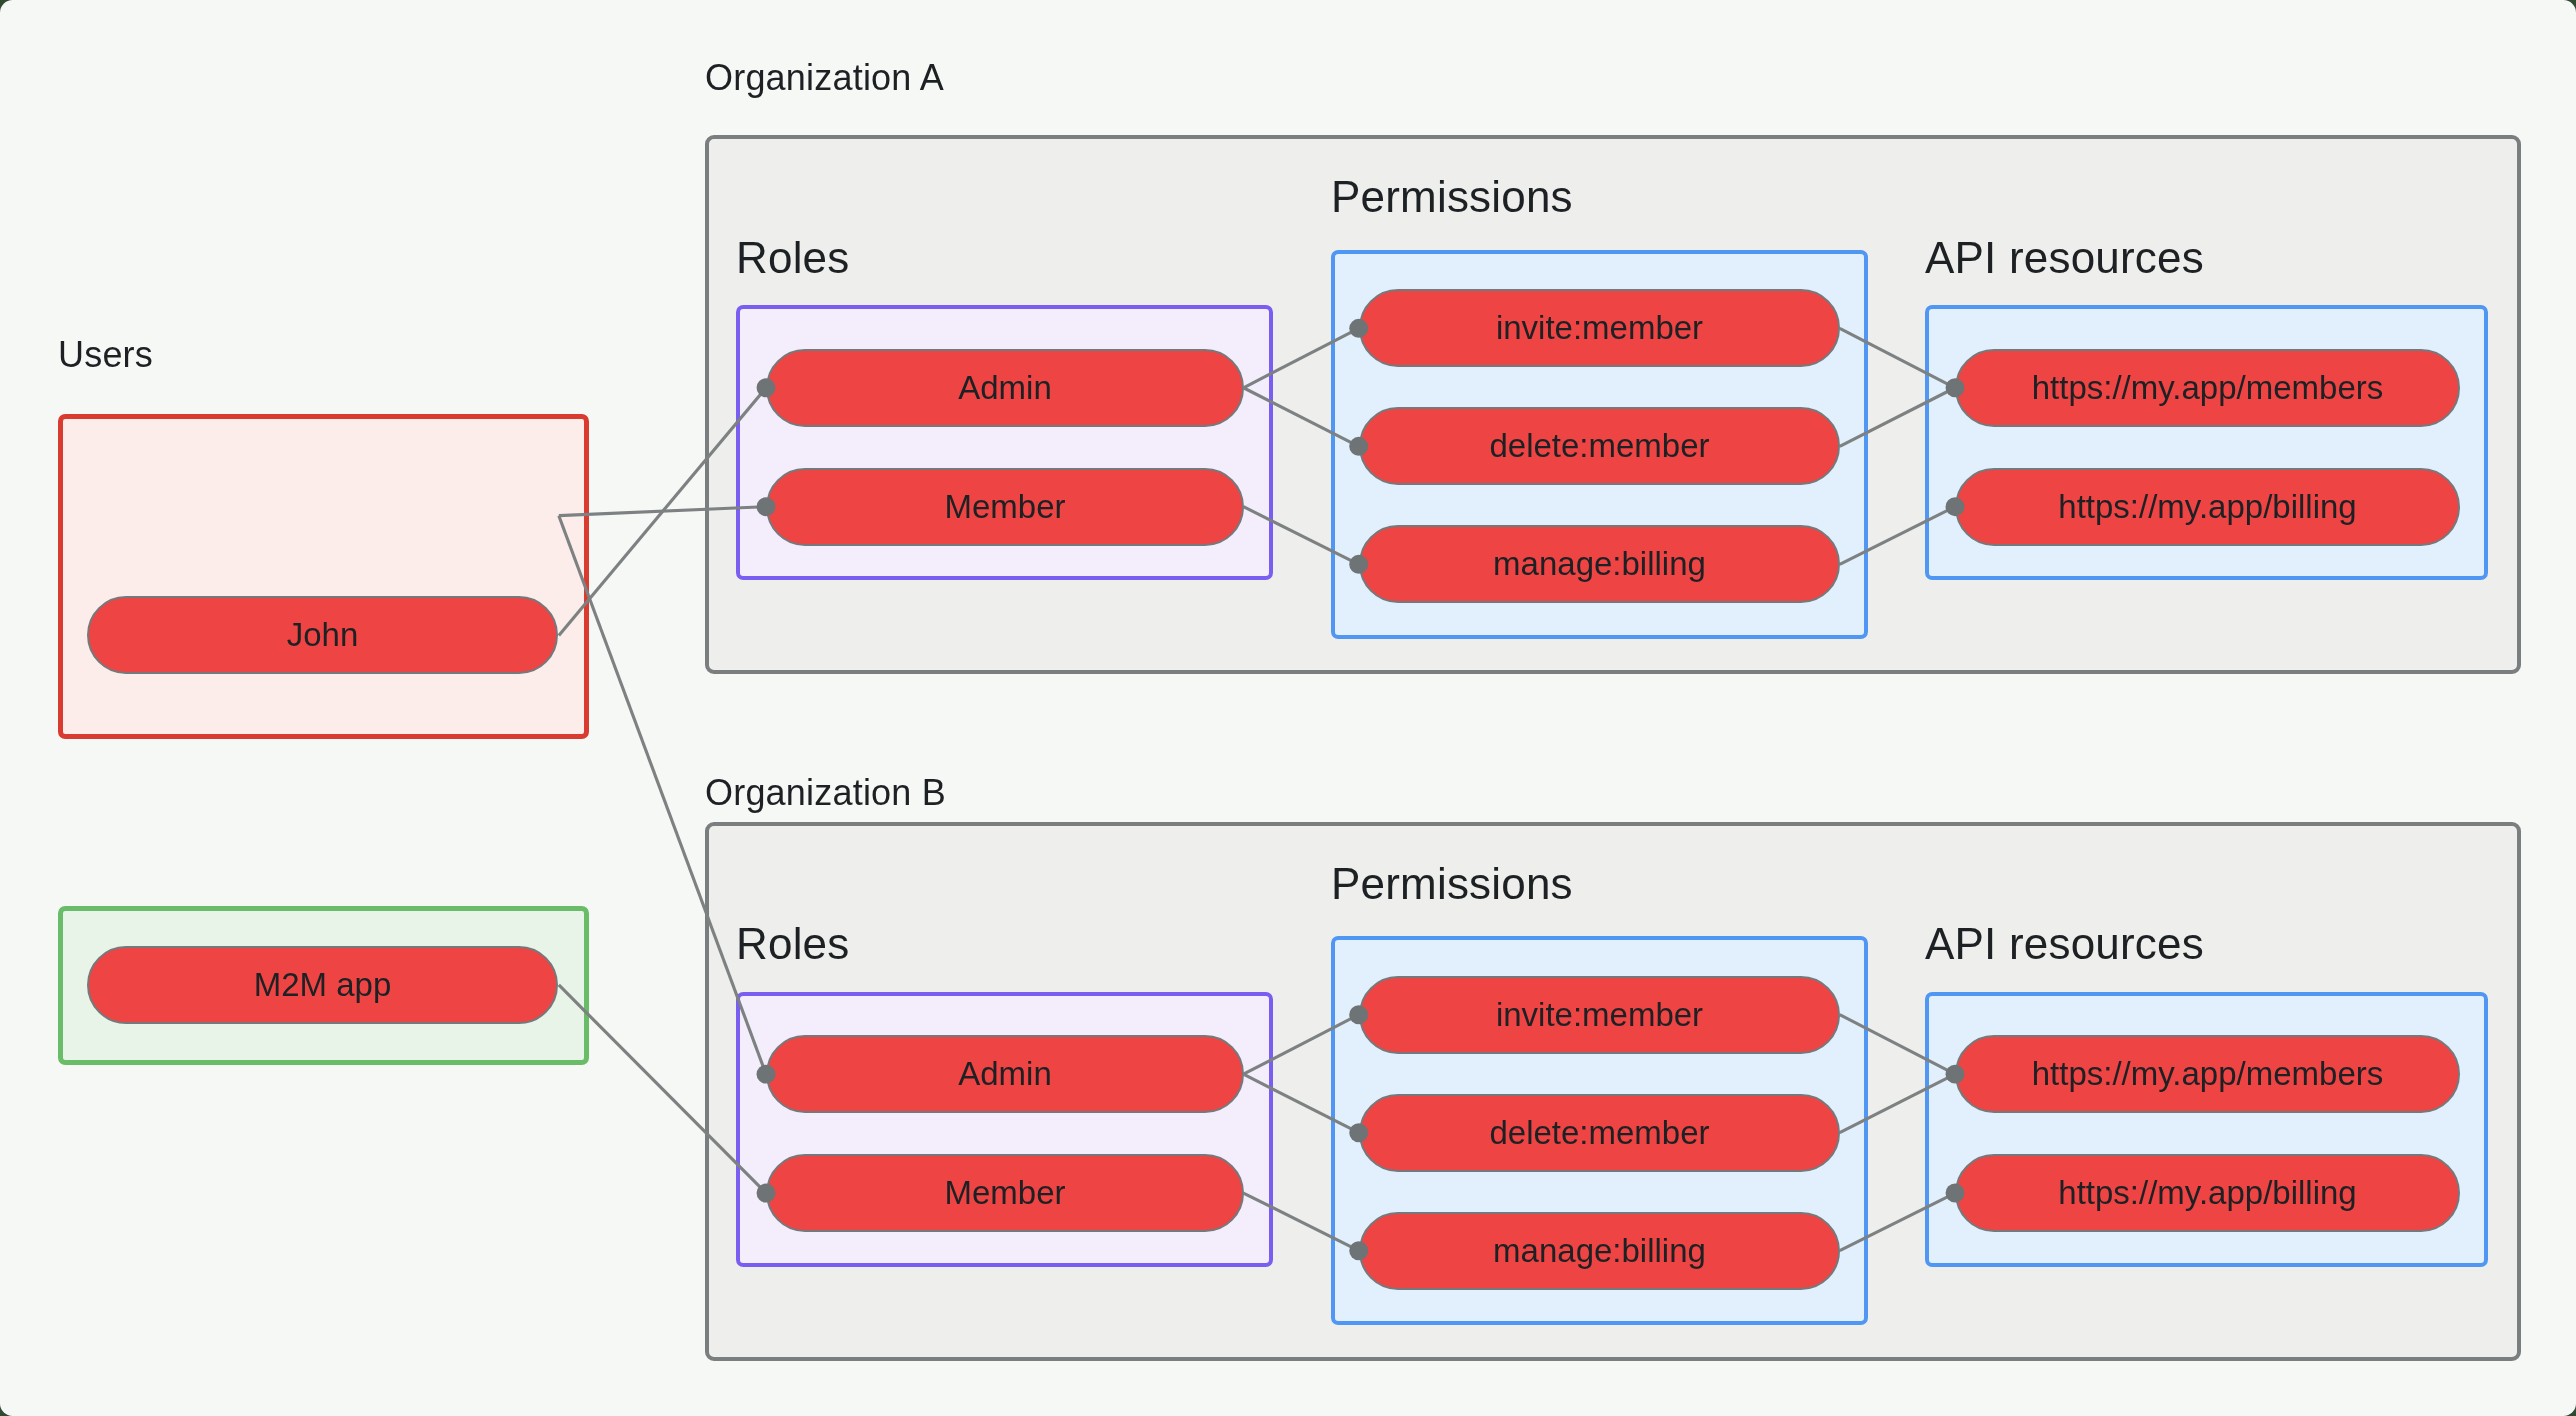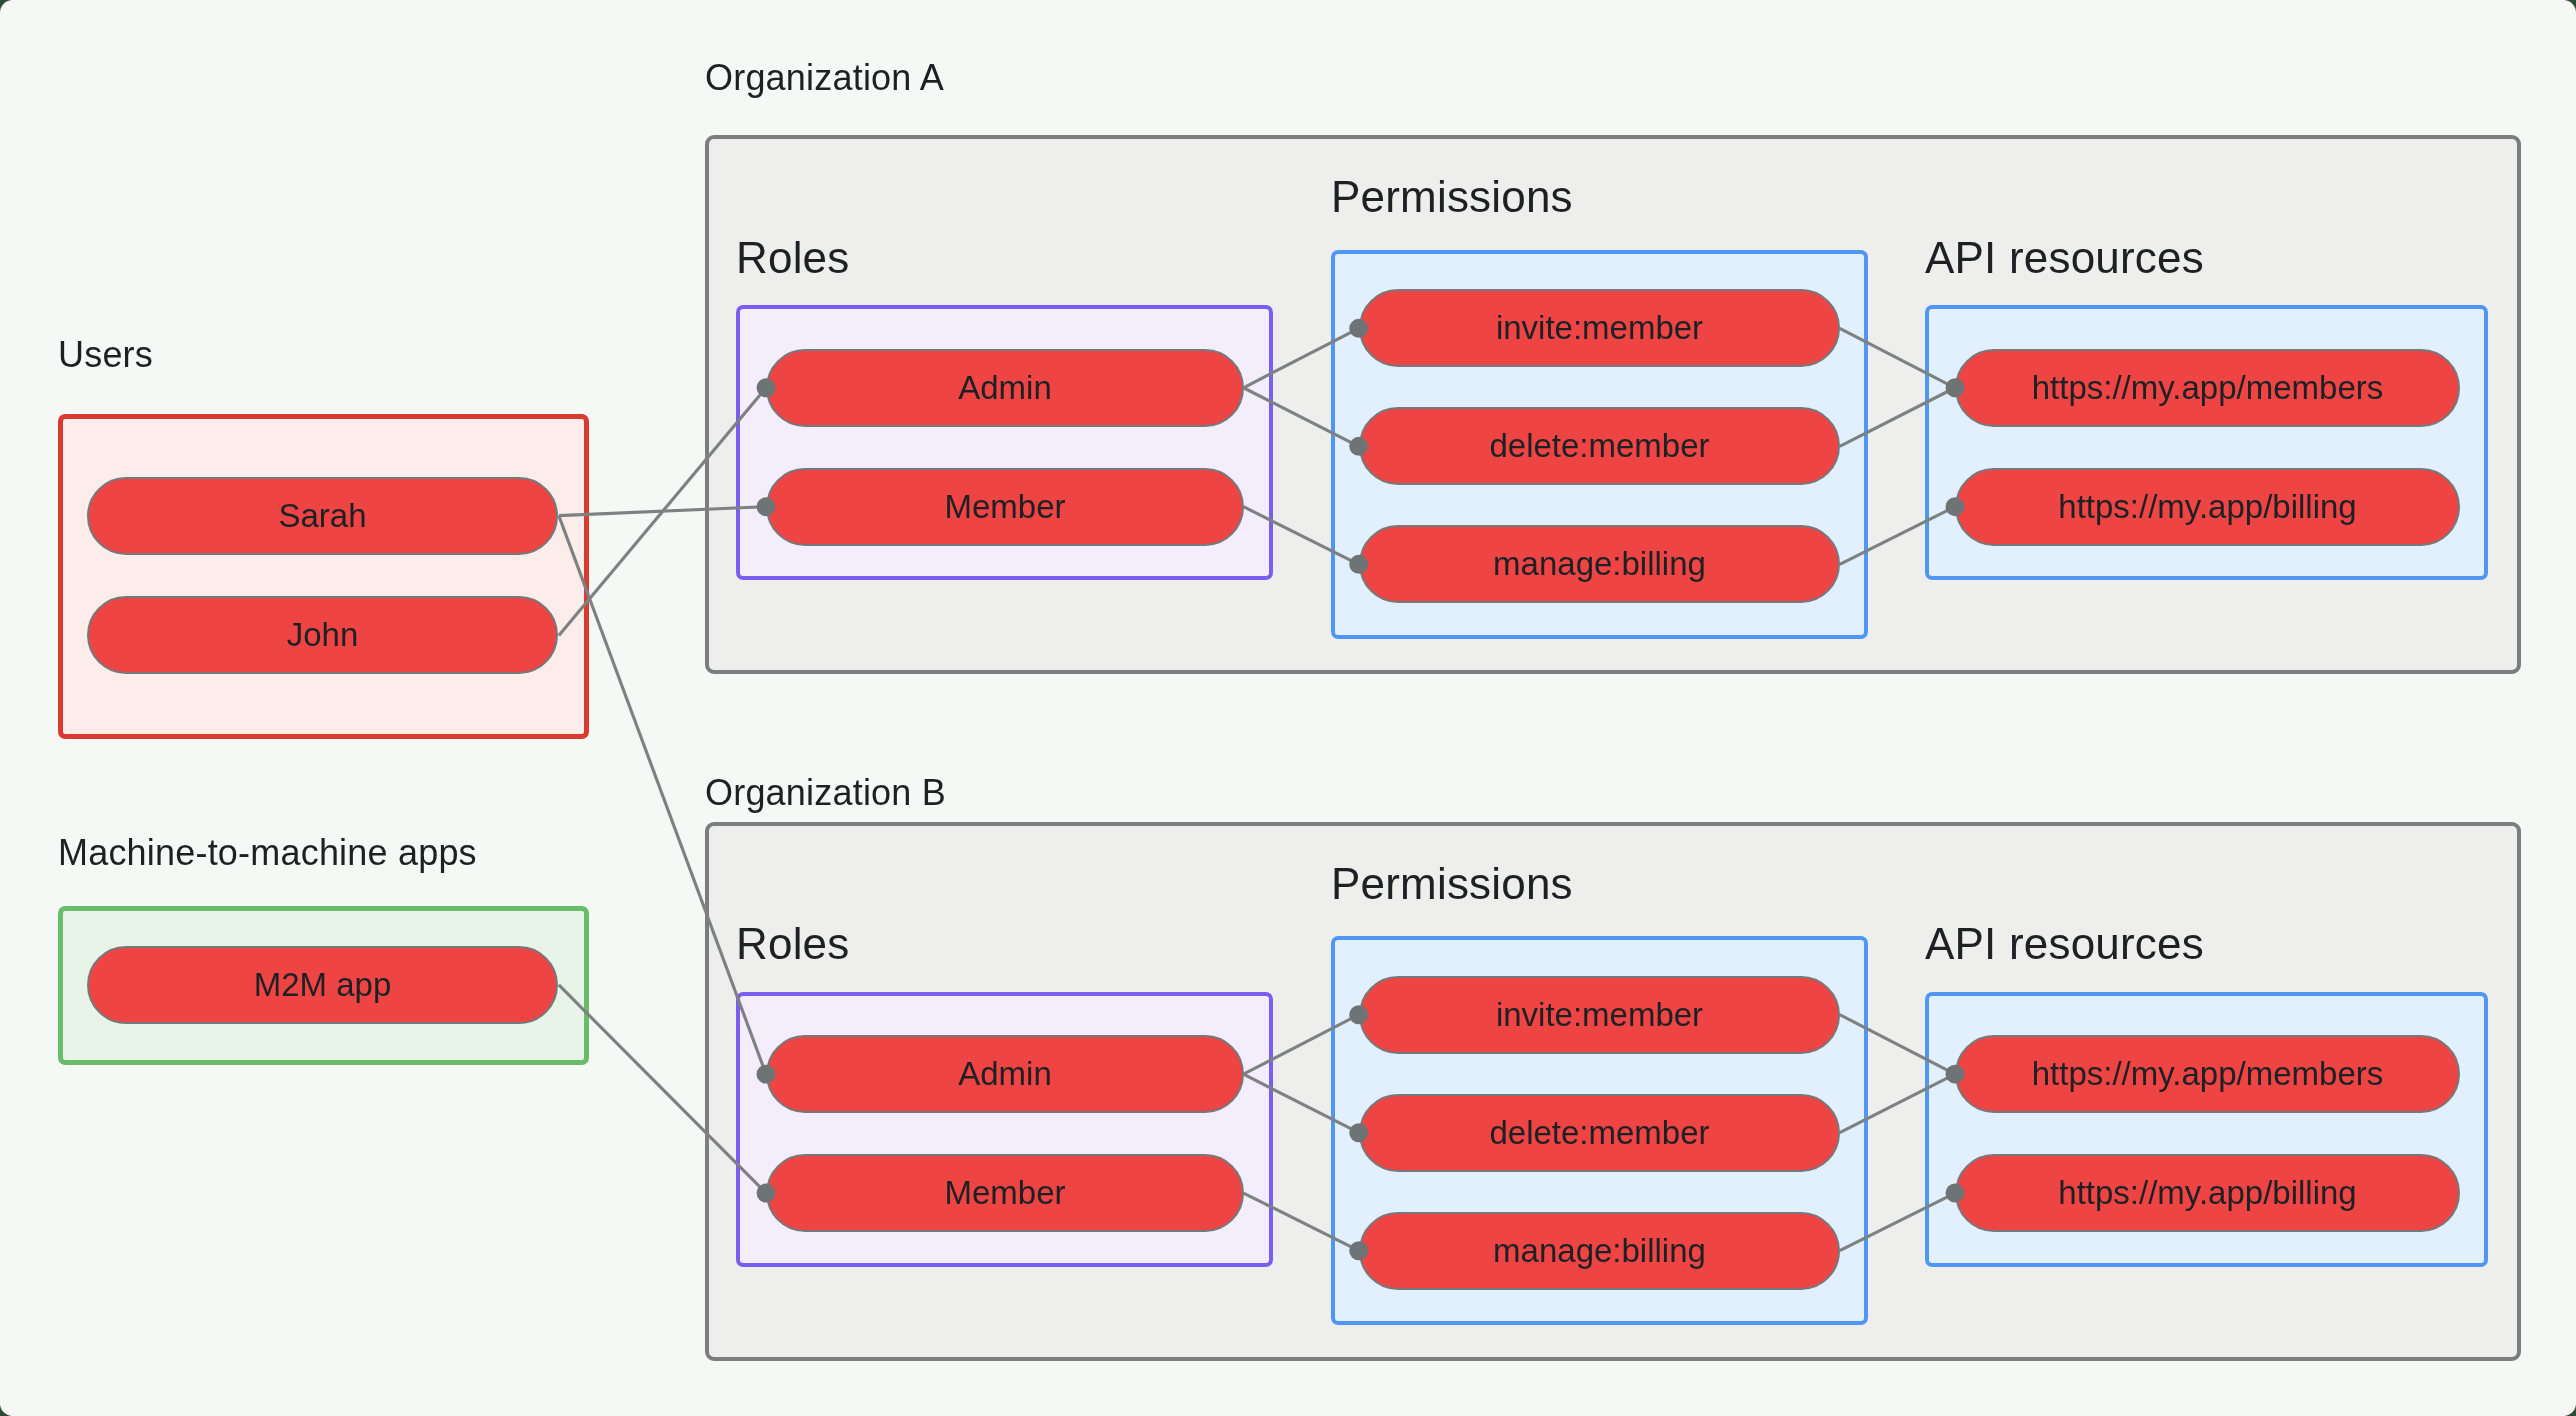--- a/index.html
+++ b/index.html
@@ -41,24 +41,22 @@
   }
   svg.overlay{position:absolute;left:0;top:0;pointer-events:none;}
 </style>
 </head>
 <body>
 
 <div class="surface">
 
   <div class="lbl big" style="left:58px;top:333px;">Users</div>
   <div class="gbox box-users" style="left:58px;top:414px;width:531px;height:325px;"></div>
-  <div class="pill" style="left: 87px; top: 477px; width: 471px; height: 78px;">Sarah</div>
   <div class="pill" style="left: 87px; top: 596px; width: 471px; height: 78px;">John</div>
 
-  <div class="lbl big" style="left:58px;top:831px;">Machine-to-machine apps</div>
   <div class="gbox box-m2m" style="left:58px;top:906px;width:531px;height:159px;"></div>
   <div class="pill" style="left: 87px; top: 946px; width: 471px; height: 78px; text-align: center;">M2M app</div>
 
   <div class="lbl big" style="left:705px;top:56px;">Organization A</div>
   <div class="gbox box-org" style="left:705px;top:135px;width:1816px;height:539px;"></div>
   <div class="lbl" style="left:1331px;top:171px;">Permissions</div>
   <div class="lbl" style="left:736px;top:232px;">Roles</div>
   <div class="lbl" style="left:1925px;top:232px;">API resources</div>
   <div class="gbox box-roles" style="left:736px;top:305px;width:537px;height:275px;"></div>
   <div class="gbox box-perm" style="left:1331px;top:250px;width:537px;height:389px;"></div>

